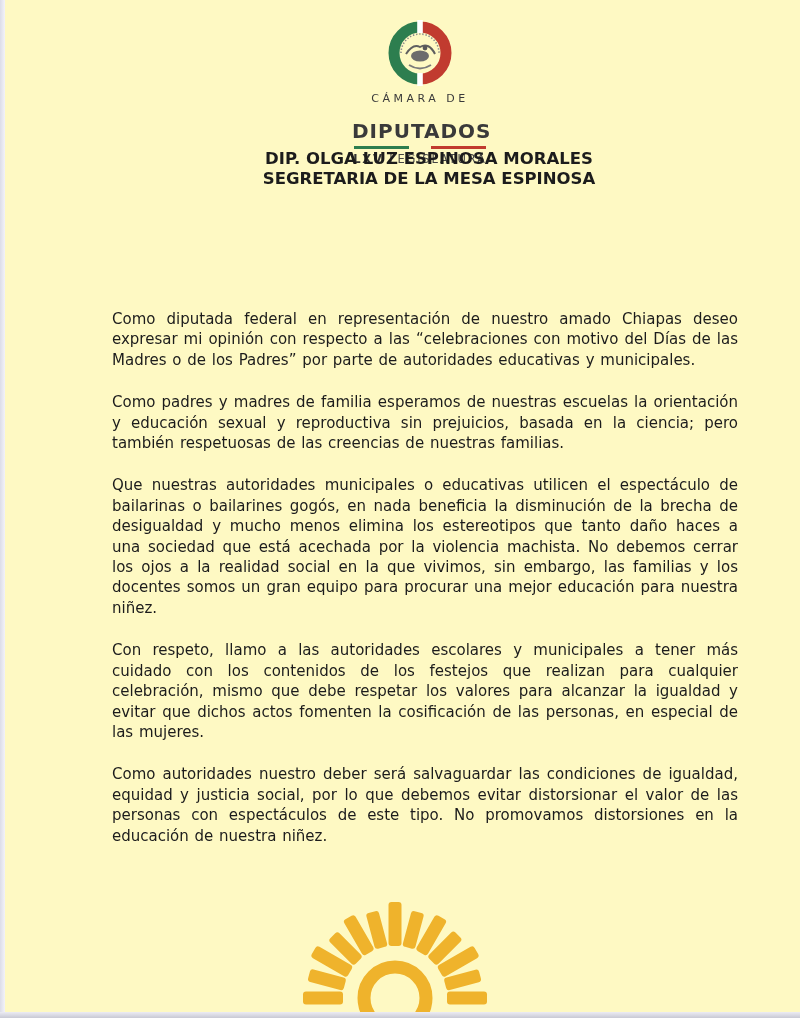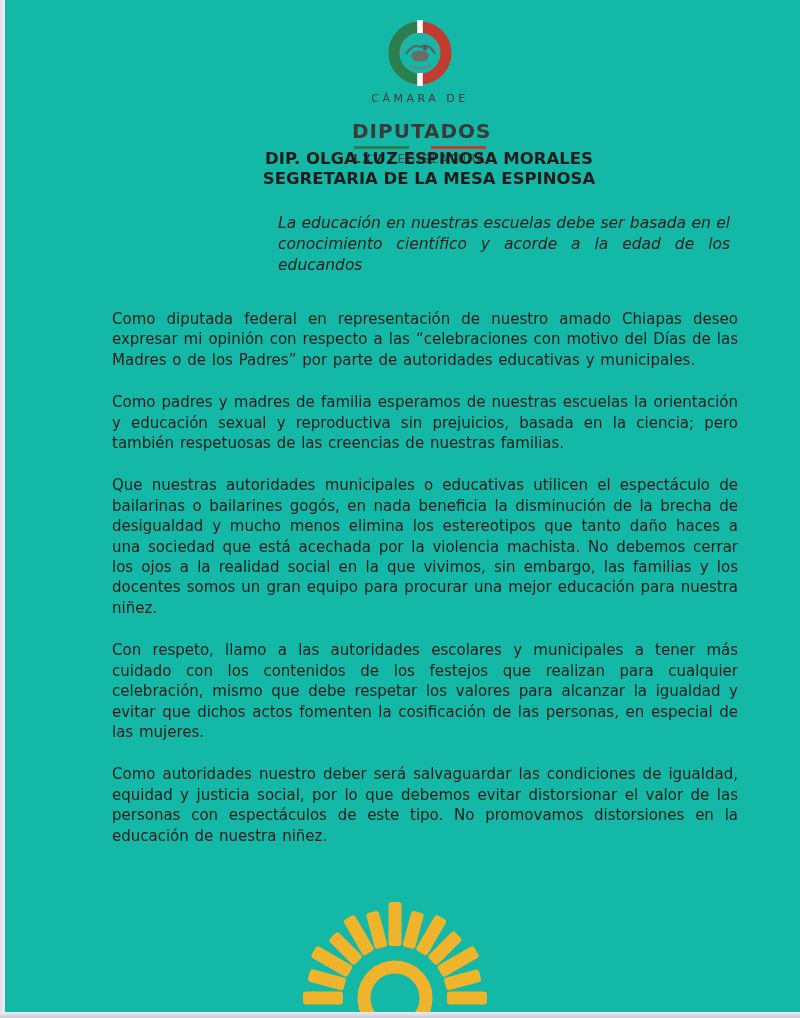--- a/index.html
+++ b/index.html
@@ -4,21 +4,21 @@
 <style>
   * { margin: 0; padding: 0; box-sizing: border-box; }
   html, body { width: 800px; height: 1018px; }
   body {
     font-family: "DejaVu Sans", "Liberation Sans", sans-serif;
     background: #ffffff;
     position: relative;
     overflow: hidden;
     color: #1e1e1e;
   }
-  .page { position: absolute; inset: 0; background: #14b8a6; overflow: hidden; }
+  .page { position: absolute; inset: 0; background: #fef9c3; overflow: hidden; }
 
   
   .edge-left {
     position: absolute; left: 0; top: 0; width: 5px; height: 100%;
     background: linear-gradient(to right, #dcdde8, #f3f3f8);
   }
   .edge-bottom {
     position: absolute; left: 0; bottom: 0; width: 100%; height: 6px;
     background: linear-gradient(to bottom, #ececf3, #c8c9d4);
   }
@@ -85,21 +85,20 @@
       <span class="seg-red"></span>
     </div>
     <div class="org-line3"><b>LXV</b><span> LEGISLATURA</span></div>
   </div>
 
   <div class="heading">
     <div>DIP. OLGA LUZ ESPINOSA MORALES</div>
     <div>SEGRETARIA DE LA MESA ESPINOSA</div>
   </div>
 
-  <div class="quote">La educación en nuestras escuelas debe ser basada en el conocimiento científico y acorde a la edad de los educandos</div>
 
   <div class="content">
     <p>Como diputada federal en representación de nuestro amado Chiapas deseo expresar mi opinión con respecto a las “celebraciones con motivo del Días de las Madres o de los Padres” por parte de autoridades educativas y municipales.</p>
     <p>Como padres y madres de familia esperamos de nuestras escuelas la orientación y educación sexual y reproductiva sin prejuicios, basada en la ciencia; pero también respetuosas de las creencias de nuestras familias.</p>
     <p>Que nuestras autoridades municipales o educativas utilicen el espectáculo de bailarinas o bailarines gogós, en nada beneficia la disminución de la brecha de desigualdad y mucho menos elimina los estereotipos que tanto daño haces a una sociedad que está acechada por la violencia machista. No debemos cerrar los ojos a la realidad social en la que vivimos, sin embargo, las familias y los docentes somos un gran equipo para procurar una mejor educación para nuestra niñez.</p>
     <p>Con respeto, llamo a las autoridades escolares y municipales a tener más cuidado con los contenidos de los festejos que realizan para cualquier celebración, mismo que debe respetar los valores para alcanzar la igualdad y evitar que dichos actos fomenten la cosificación de las personas, en especial de las mujeres.</p>
     <p>Como autoridades nuestro deber será salvaguardar las condiciones de igualdad, equidad y justicia social, por lo que debemos evitar distorsionar el valor de las personas con espectáculos de este tipo. No promovamos distorsiones en la educación de nuestra niñez.</p>
   </div>
 
   <svg class="sun" viewBox="0 0 210 125">

